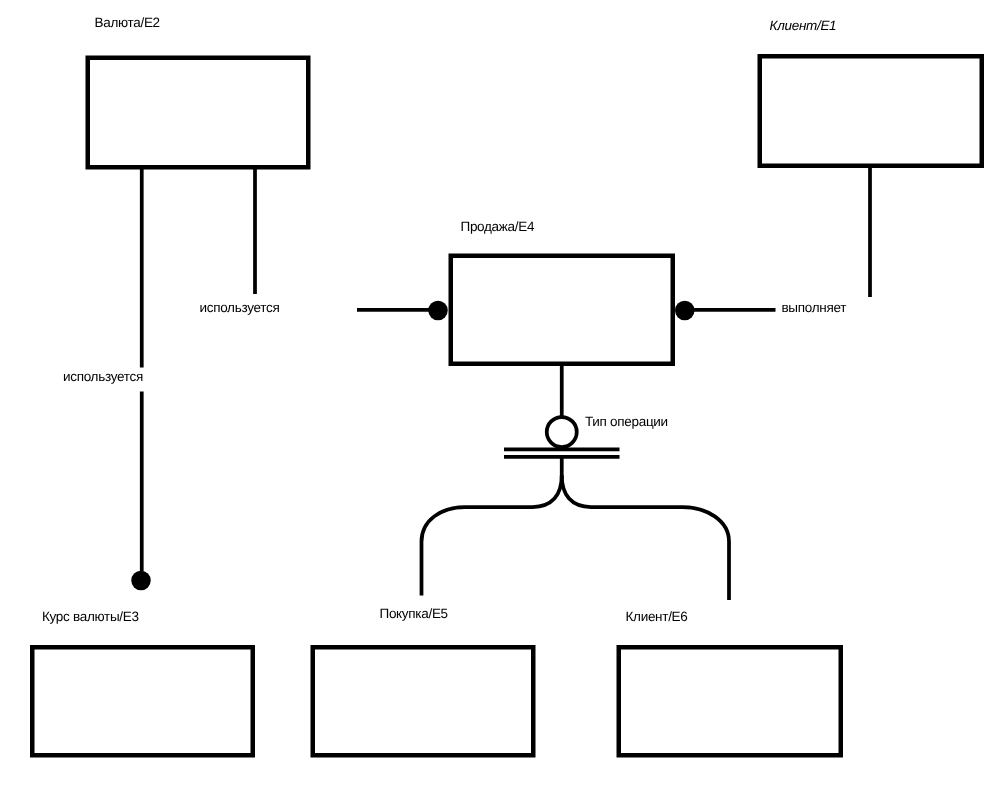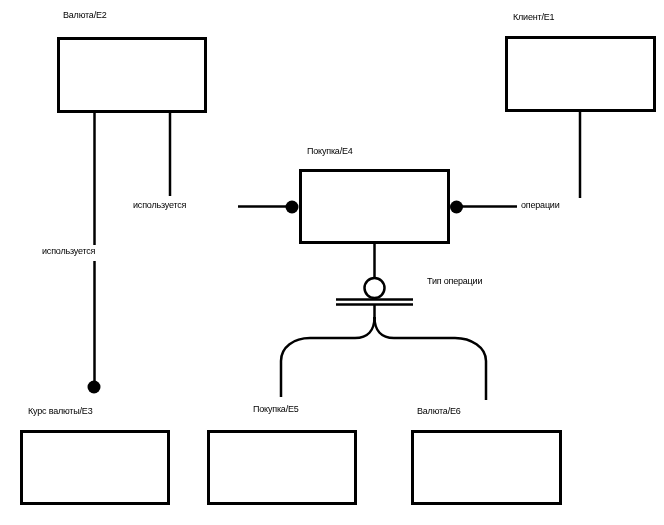--- a/index.html
+++ b/index.html
@@ -67,24 +67,24 @@
     <circle class="ring" cx="374.5" cy="288" r="10"></circle>
     <line class="wire" x1="336" y1="299.5" x2="413" y2="299.5" stroke-width="2"></line>
     <line class="wire" x1="336" y1="304.5" x2="413" y2="304.5" stroke-width="2"></line>
     <line class="wire" x1="374.5" y1="305" x2="374.5" y2="319"></line>
 
     <path class="wire" d="M 374.5 317 C 374.5 330 368 338 355 338 L 310 338 C 294 338 281 347 281 361 L 281 397"></path>
     <path class="wire" d="M 374.5 317 C 374.5 330 381 338 394 338 L 455 338 C 471 338 486 347 486 361 L 486 400"></path>
   </svg>
 
   <div class="lbl" style="left:61px;  top:10px;">Валюта/E2</div>
-  <div class="lbl" style="left:511px; top:12px;">Клиент/E1</div>
-  <div class="lbl" style="left:305px; top:146px;">Покупка/E4</div>
+  <div class="lbl" style="left:511px; top:12px;font-style:italic;">Клиент/E1</div>
+  <div class="lbl" style="left:305px; top:146px;">Продажа/E4</div>
   <div class="lbl" style="left:26px;  top:406px;text-align:center;">Курс валюты/E3</div>
   <div class="lbl" style="left:211px; top:404px;margin-left:40px;">Покупка/E5</div>
-  <div class="lbl" style="left:415px; top:406px;">Валюта/E6</div>
+  <div class="lbl" style="left:415px; top:406px;">Клиент/E6</div>
 
   <div class="lbl" style="left:131px; top:200px;">используется</div>
   <div class="lbl" style="left:40px;  top:246px; padding-right:14px;">используется</div>
-  <div class="lbl" style="left:519px; top:200px;">операции</div>
-  <div class="lbl" style="left:388px; top:276px;margin-left:37px;">Тип операции</div>
+  <div class="lbl" style="left:519px; top:200px;">выполняет</div>
+  <div class="lbl" style="left:388px; top:276px;">Тип операции</div>
 
 </div>
 
 </body></html>

